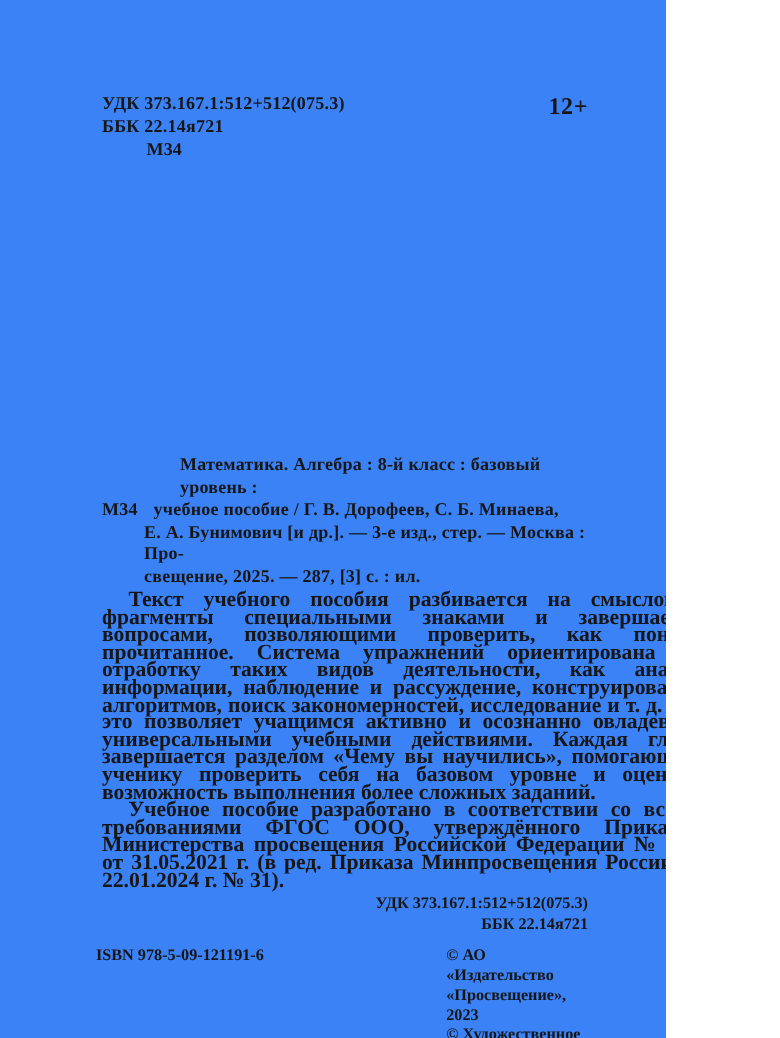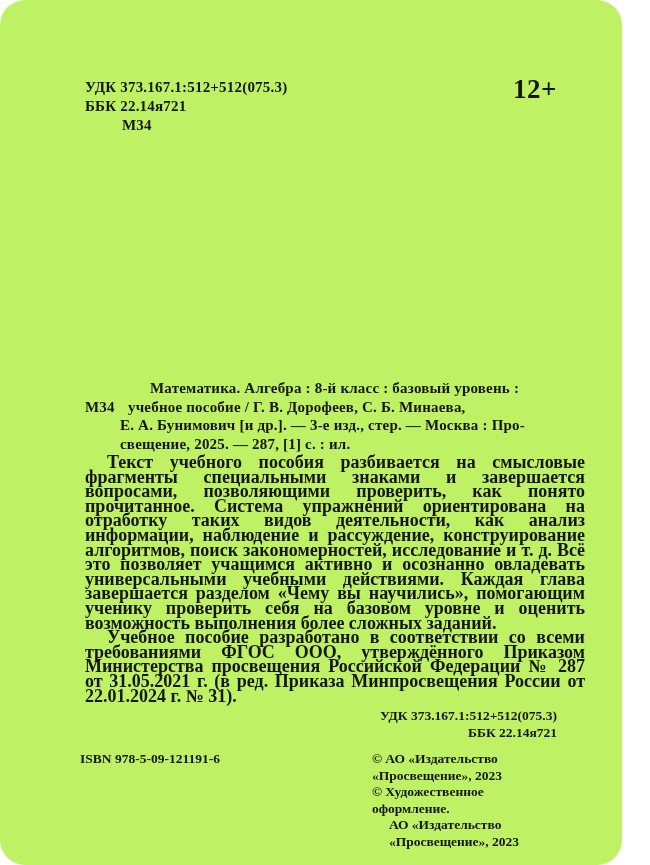--- a/index.html
+++ b/index.html
@@ -1,32 +1,31 @@
 <!DOCTYPE html>
 <html><head>
 <meta charset="utf-8">
 <style>
   * { margin:0; padding:0; box-sizing:border-box; }
   html,body { background:#ffffff; }
   .page {
-    width:622px; height:865px;
-    background:#bef264;
+    width:555px; height:865px;
+    background:#3b82f6;
     font-family:"Liberation Serif","DejaVu Serif",serif;
     font-weight:700;
     color:#161616;
     padding:78px 65px 0 85px;
     overflow:hidden;
-    border-radius:25px;
   }
 
   
   .top-row { display:flex; justify-content:space-between; align-items:flex-start; }
   .codes-top { font-size:15px; line-height:19px; letter-spacing:0.2px; }
   .code-m34 { margin-left:37px; }
-  .age-rating { font-size:27px; line-height:26px; letter-spacing:0.5px; margin-top:-2px; }
+  .age-rating { font-size:20px; line-height:26px; letter-spacing:0.5px; margin-top:-2px; }
 
   
   .authors { margin-top:36px; font-size:15px; line-height:20px; margin-left:28px; }
   .authors-line2 { margin-left:88px; }
 
   
   .biblio { margin-top:244px; font-size:15px; line-height:18.5px; letter-spacing:0.2px; }
   .bib-indent1 { margin-left:65px; }
   .bib-line2 { display:flex; }
   .bib-code { width:43px; flex:0 0 43px; }
@@ -63,21 +62,21 @@
   <div class="authors">
   </div>
 
   <div class="biblio">
     <div class="bib-indent1">Математика.  Алгебра : 8-й  класс : базовый  уровень :</div>
     <div class="bib-line2">
       <span class="bib-code">М34</span>
       <span>учебное  пособие  /  Г. В. Дорофеев,  С. Б. Минаева,</span>
     </div>
     <div class="bib-indent3">Е. А. Бунимович [и др.]. — 3-е изд., стер. — Москва : Про-</div>
-    <div class="bib-indent3">свещение, 2025. — 287, [1] с. : ил.</div>
+    <div class="bib-indent3">свещение, 2025. — 287, [3] с. : ил.</div>
   </div>
 
   <div class="annotation">
     <p>Текст учебного пособия разбивается на смысловые фрагменты специальными знаками и завершается вопросами, позволяющими проверить, как понято прочитанное. Система упражнений ориентирована на отработку таких видов деятельности, как анализ информации, наблюдение и рассуждение, конструирование алгоритмов, поиск закономерностей, исследование и т. д. Всё это позволяет учащимся активно и осознанно овладевать универсальными учебными действиями. Каждая глава завершается разделом «Чему вы научились», помогающим ученику проверить себя на базовом уровне и оценить возможность выполнения более сложных заданий.</p>
     <p>Учебное пособие разработано в соответствии со всеми требованиями ФГОС ООО, утверждённого Приказом Министерства просвещения Российской Федерации № 287 от 31.05.2021 г. (в ред. Приказа Минпросвещения России от 22.01.2024 г. № 31).</p>
   </div>
 
   <div class="codes-right">
     <div>УДК 373.167.1:512+512(075.3)</div>
     <div>ББК 22.14я721</div>

